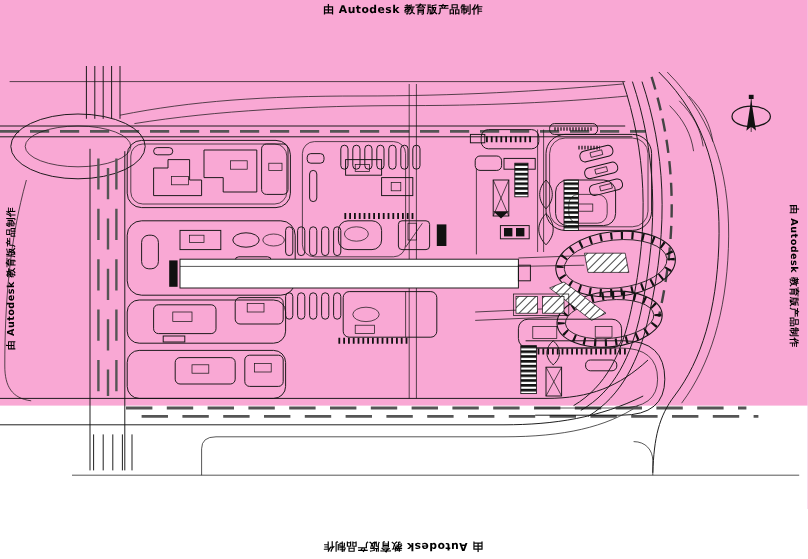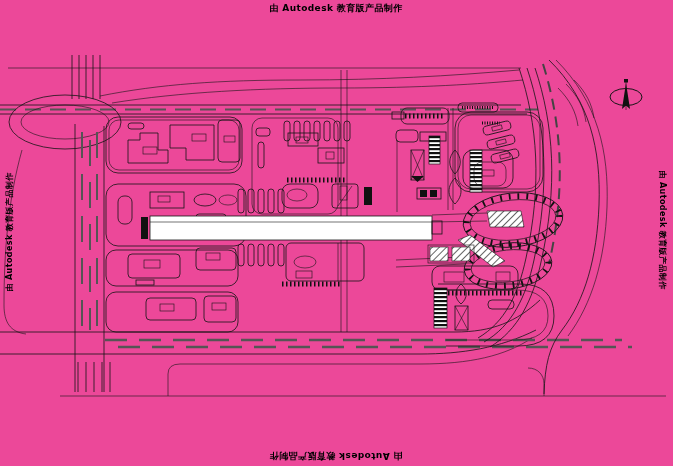--- a/index.html
+++ b/index.html
@@ -1,17 +1,17 @@
 <!DOCTYPE html>
 <html><head>
 <meta charset="utf-8">
 <style>
   html,body{margin:0;padding:0;}
   body{width:673px;height:466px;background:#fff;overflow:hidden;font-family:"DejaVu Sans",sans-serif;}
-  .sheet{position:relative;width:673px;height:466px;background:#ec4899;}
+  .sheet{position:relative;width:673px;height:338px;background:#f9a8d4;}
   .wm{position:absolute;font-weight:bold;color:#000;white-space:nowrap;letter-spacing:.4px;}
   .wm-top{font-size:9px;left:336px;top:8px;transform:translate(-50%,-50%);}
   .wm-bottom{font-size:9px;left:336px;top:455px;transform:translate(-50%,-50%) rotate(180deg);}
   .wm-left{font-size:8px;left:9px;top:232px;transform:translate(-50%,-50%) rotate(-90deg);}
   .wm-right{font-size:8px;left:662px;top:230px;transform:translate(-50%,-50%) rotate(90deg);}
   svg{position:absolute;left:0;top:0;}
   .ln{stroke:#151515;fill:none;stroke-width:.8;}
   .thin{stroke:#151515;fill:none;stroke-width:.6;}
   .blk{fill:#111;stroke:none;}
   .wht{fill:#fff;stroke:#151515;stroke-width:.8;}

